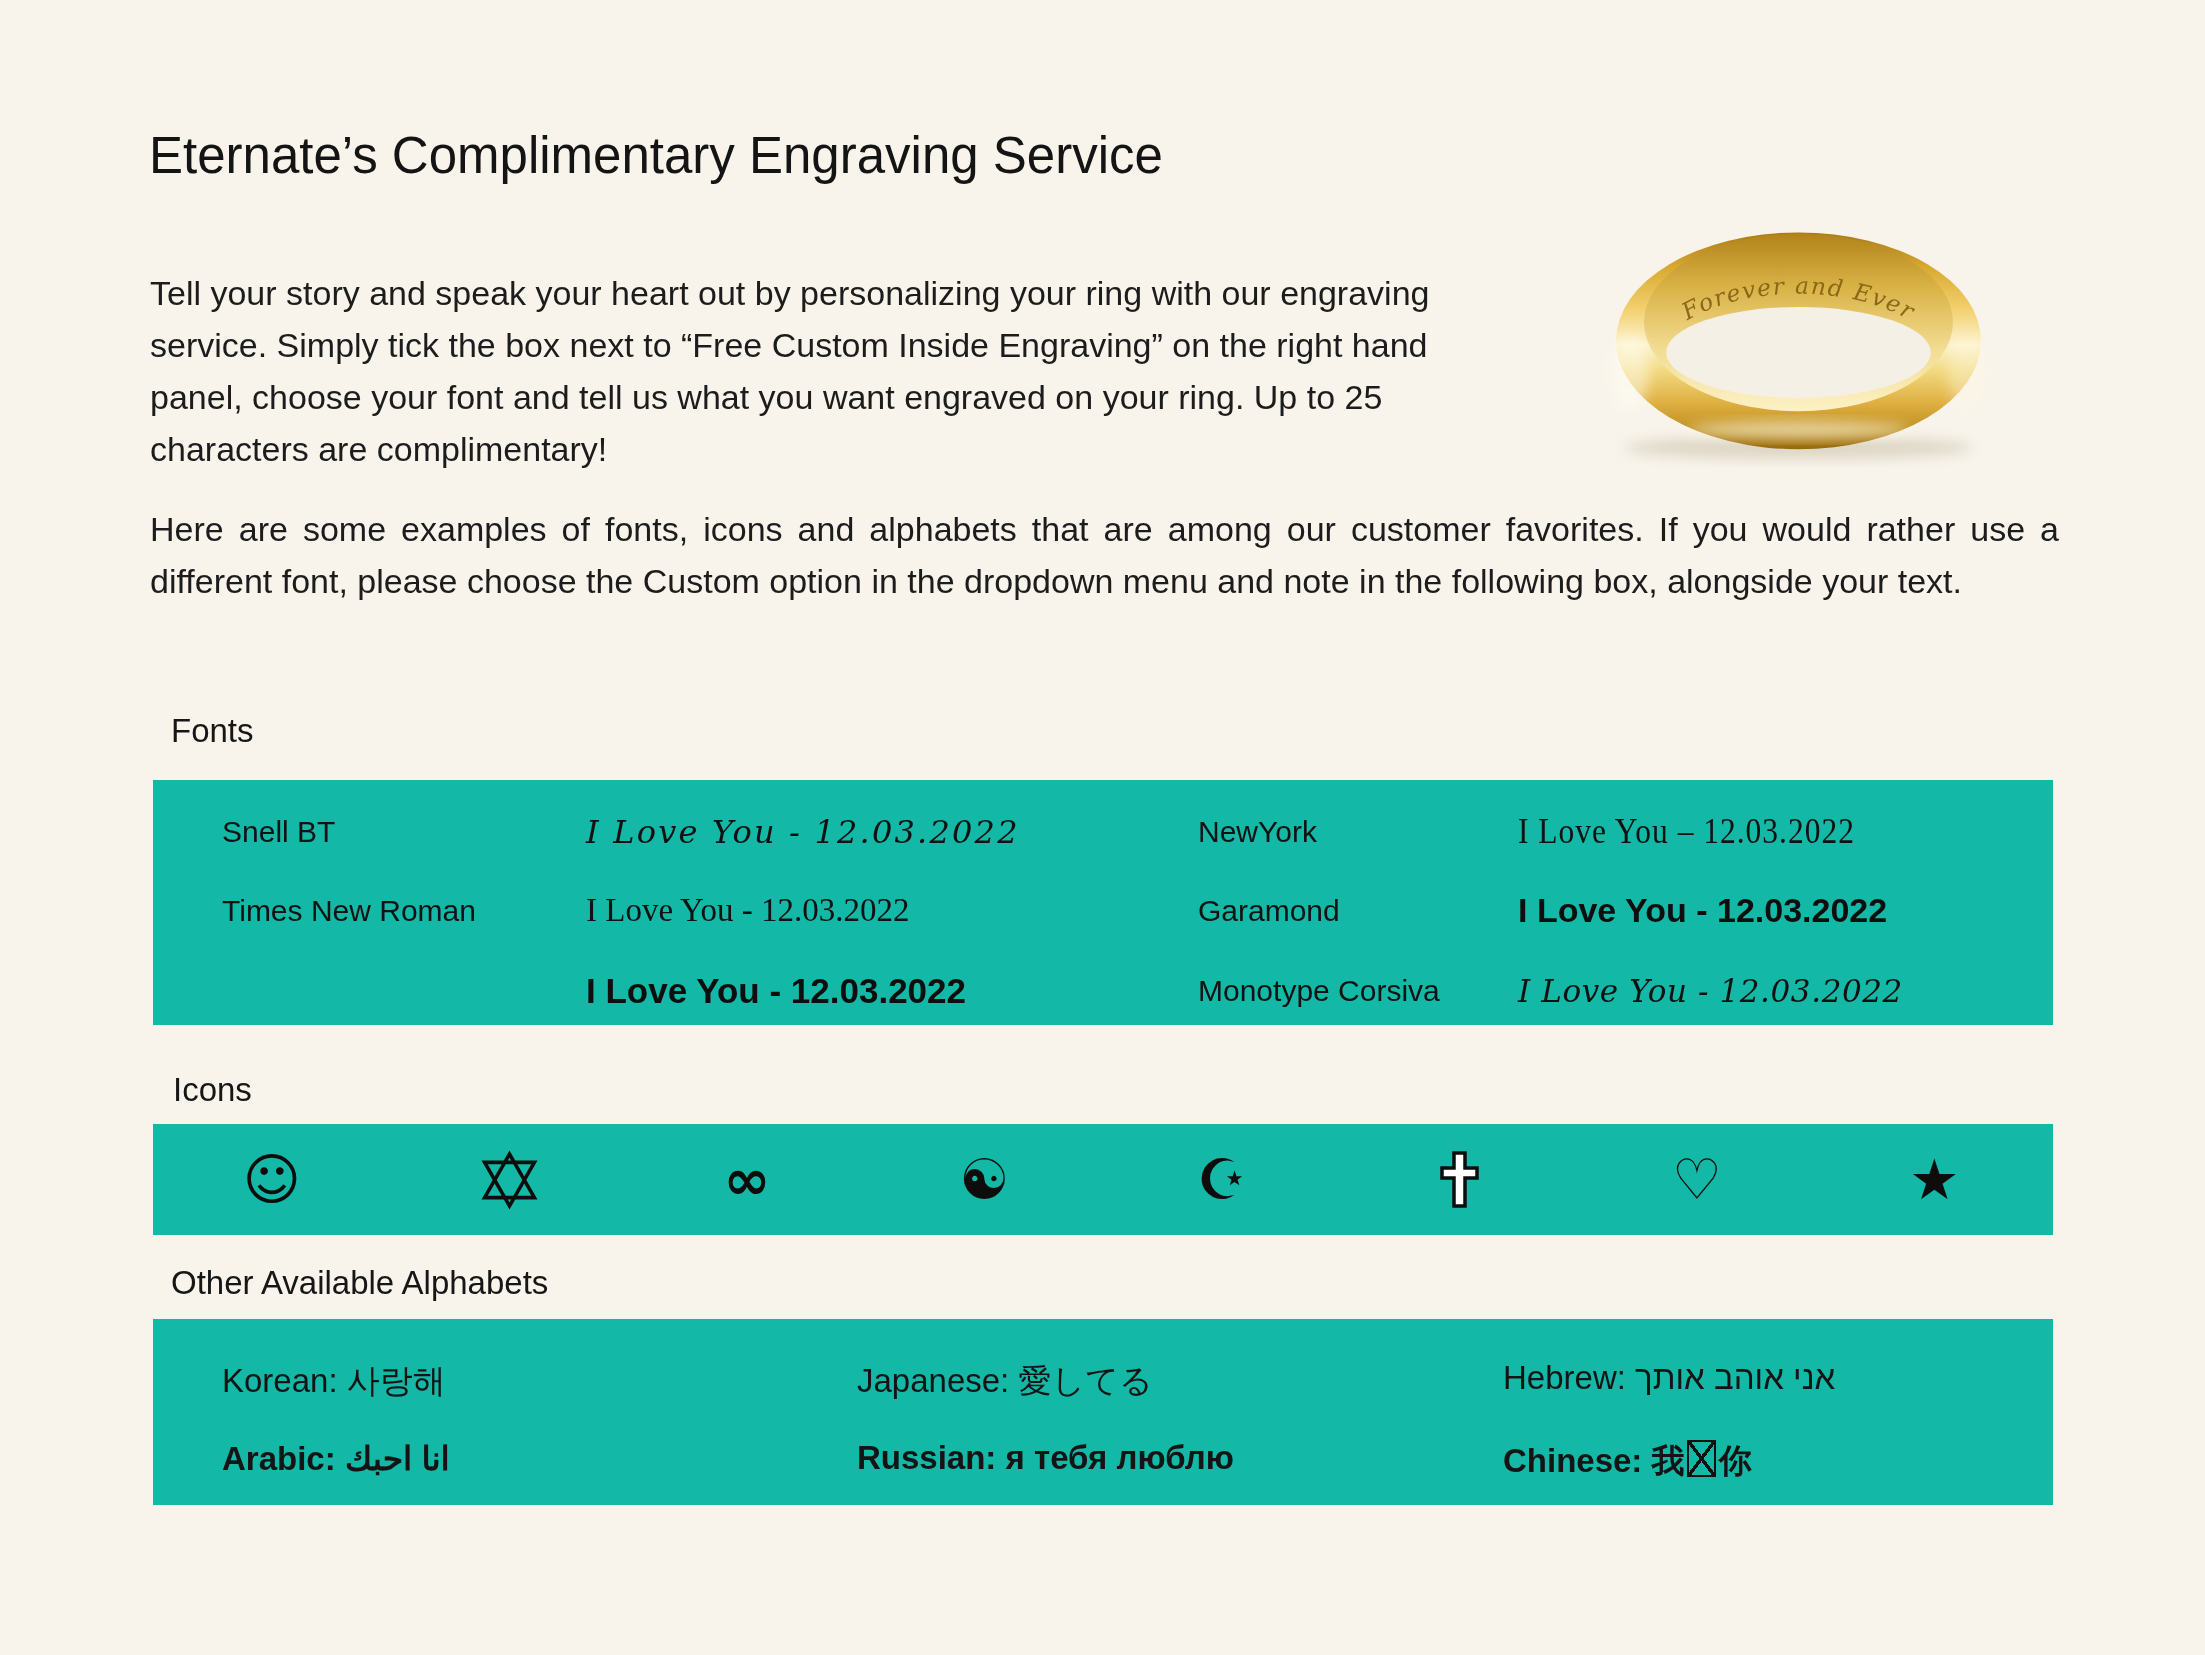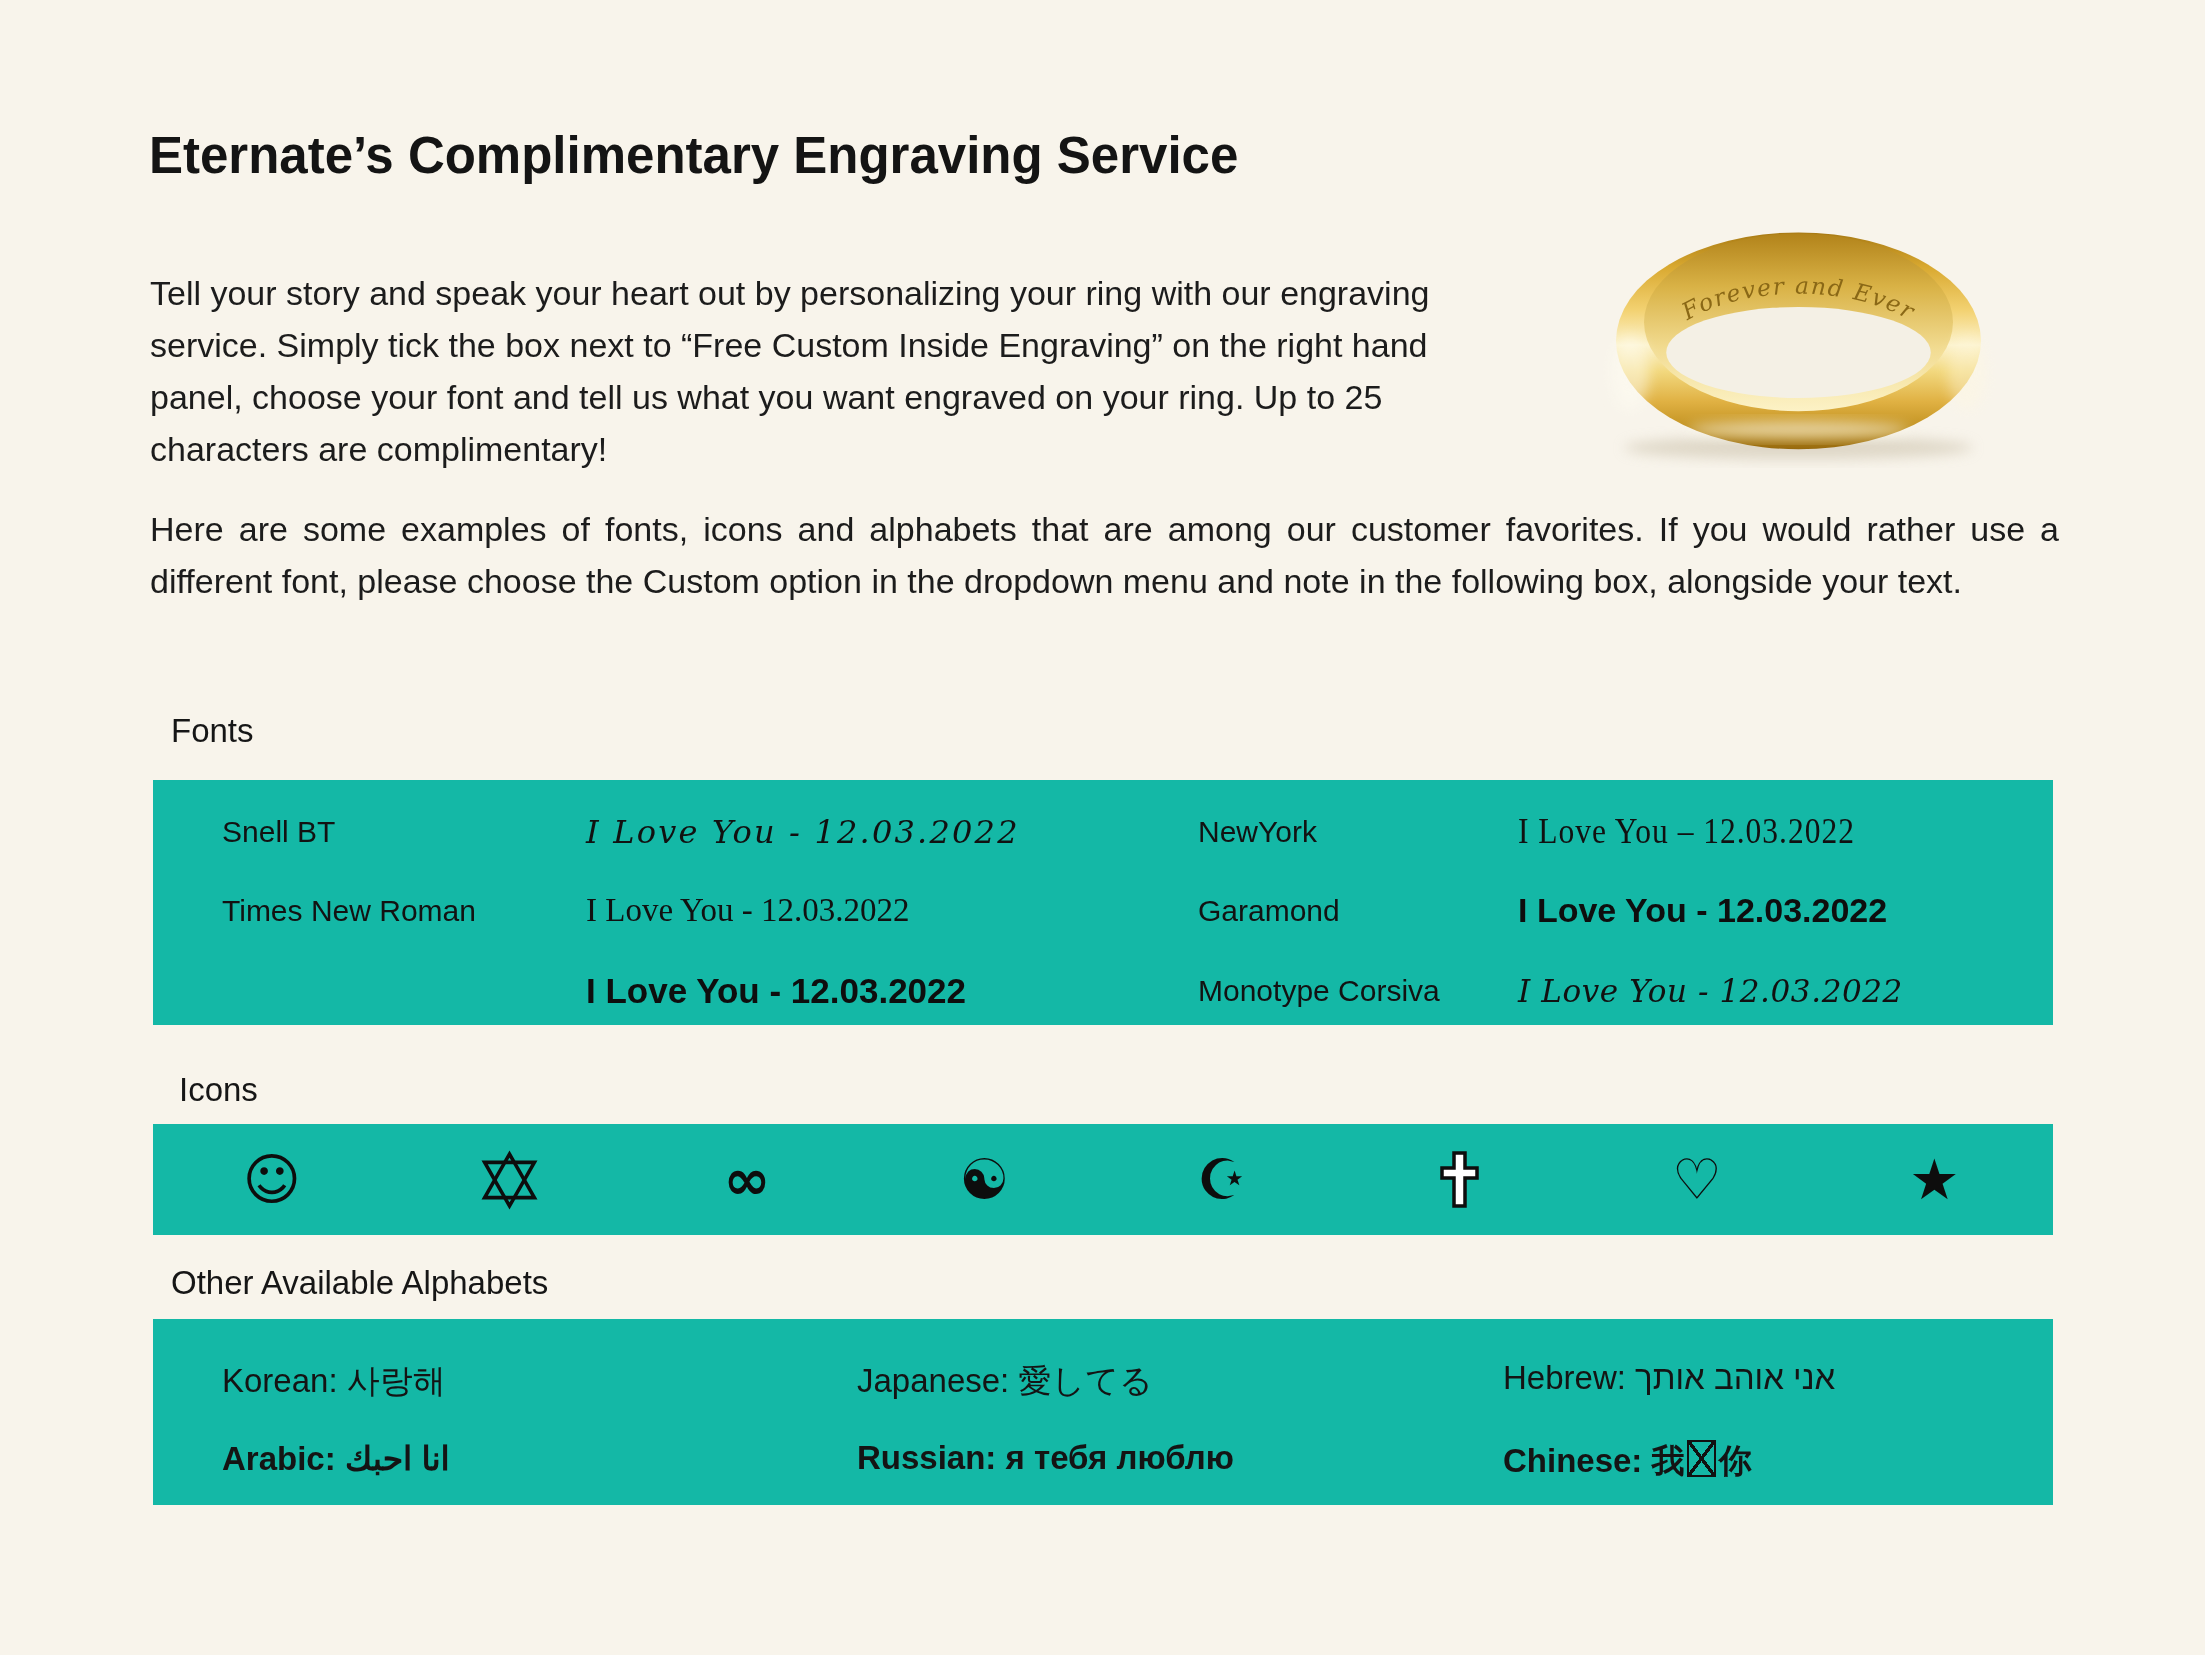--- a/index.html
+++ b/index.html
@@ -7,33 +7,33 @@
     position:relative;
     width:2205px;height:1656px;
     background:#F8F4EB;
     font-family:"Liberation Sans", sans-serif;
     color:#1B1B1B;
     overflow:hidden;
   }
   .abs{position:absolute;}
   #title{
     left:149px;top:126px;
-    font-size:51px;font-weight:700;letter-spacing:0;
+    font-size:51px;font-weight:400;letter-spacing:0;
     color:#141414;
   }
   .para{
     font-size:34px;line-height:52px;color:#1C1C1C;
   }
   #intro{left:150px;top:267px;width:1373px;}
   #note{left:150px;top:503px;width:1909px;text-align:justify;}
   .section-heading{
     font-size:33px;color:#161616;font-weight:400;margin-left:23px;
   }
   #fonts-heading{left:148px;top:712px;}
-  #icons-heading{left:156px;top:1071px;}
+  #icons-heading{left:150px;top:1071px;}
   #alpha-heading{left:148px;top:1264px;}
   .panel{background:#14b8a6;}
   #fonts-box{left:153px;top:780px;width:1900px;height:245px;}
   .font-row{position:absolute;height:61px;display:flex;align-items:center;}
   .font-name{font-size:30px;color:#121212;}
   .r1{top:21px;} .r2{top:100px;} .r3{top:180px;}
   .name-c1{left:69px;width:342px;}
   .samp-c1{left:433px;width:551px;}
   .name-c2{left:1045px;width:309px;}
   .samp-c2{left:1365px;width:529px;}

